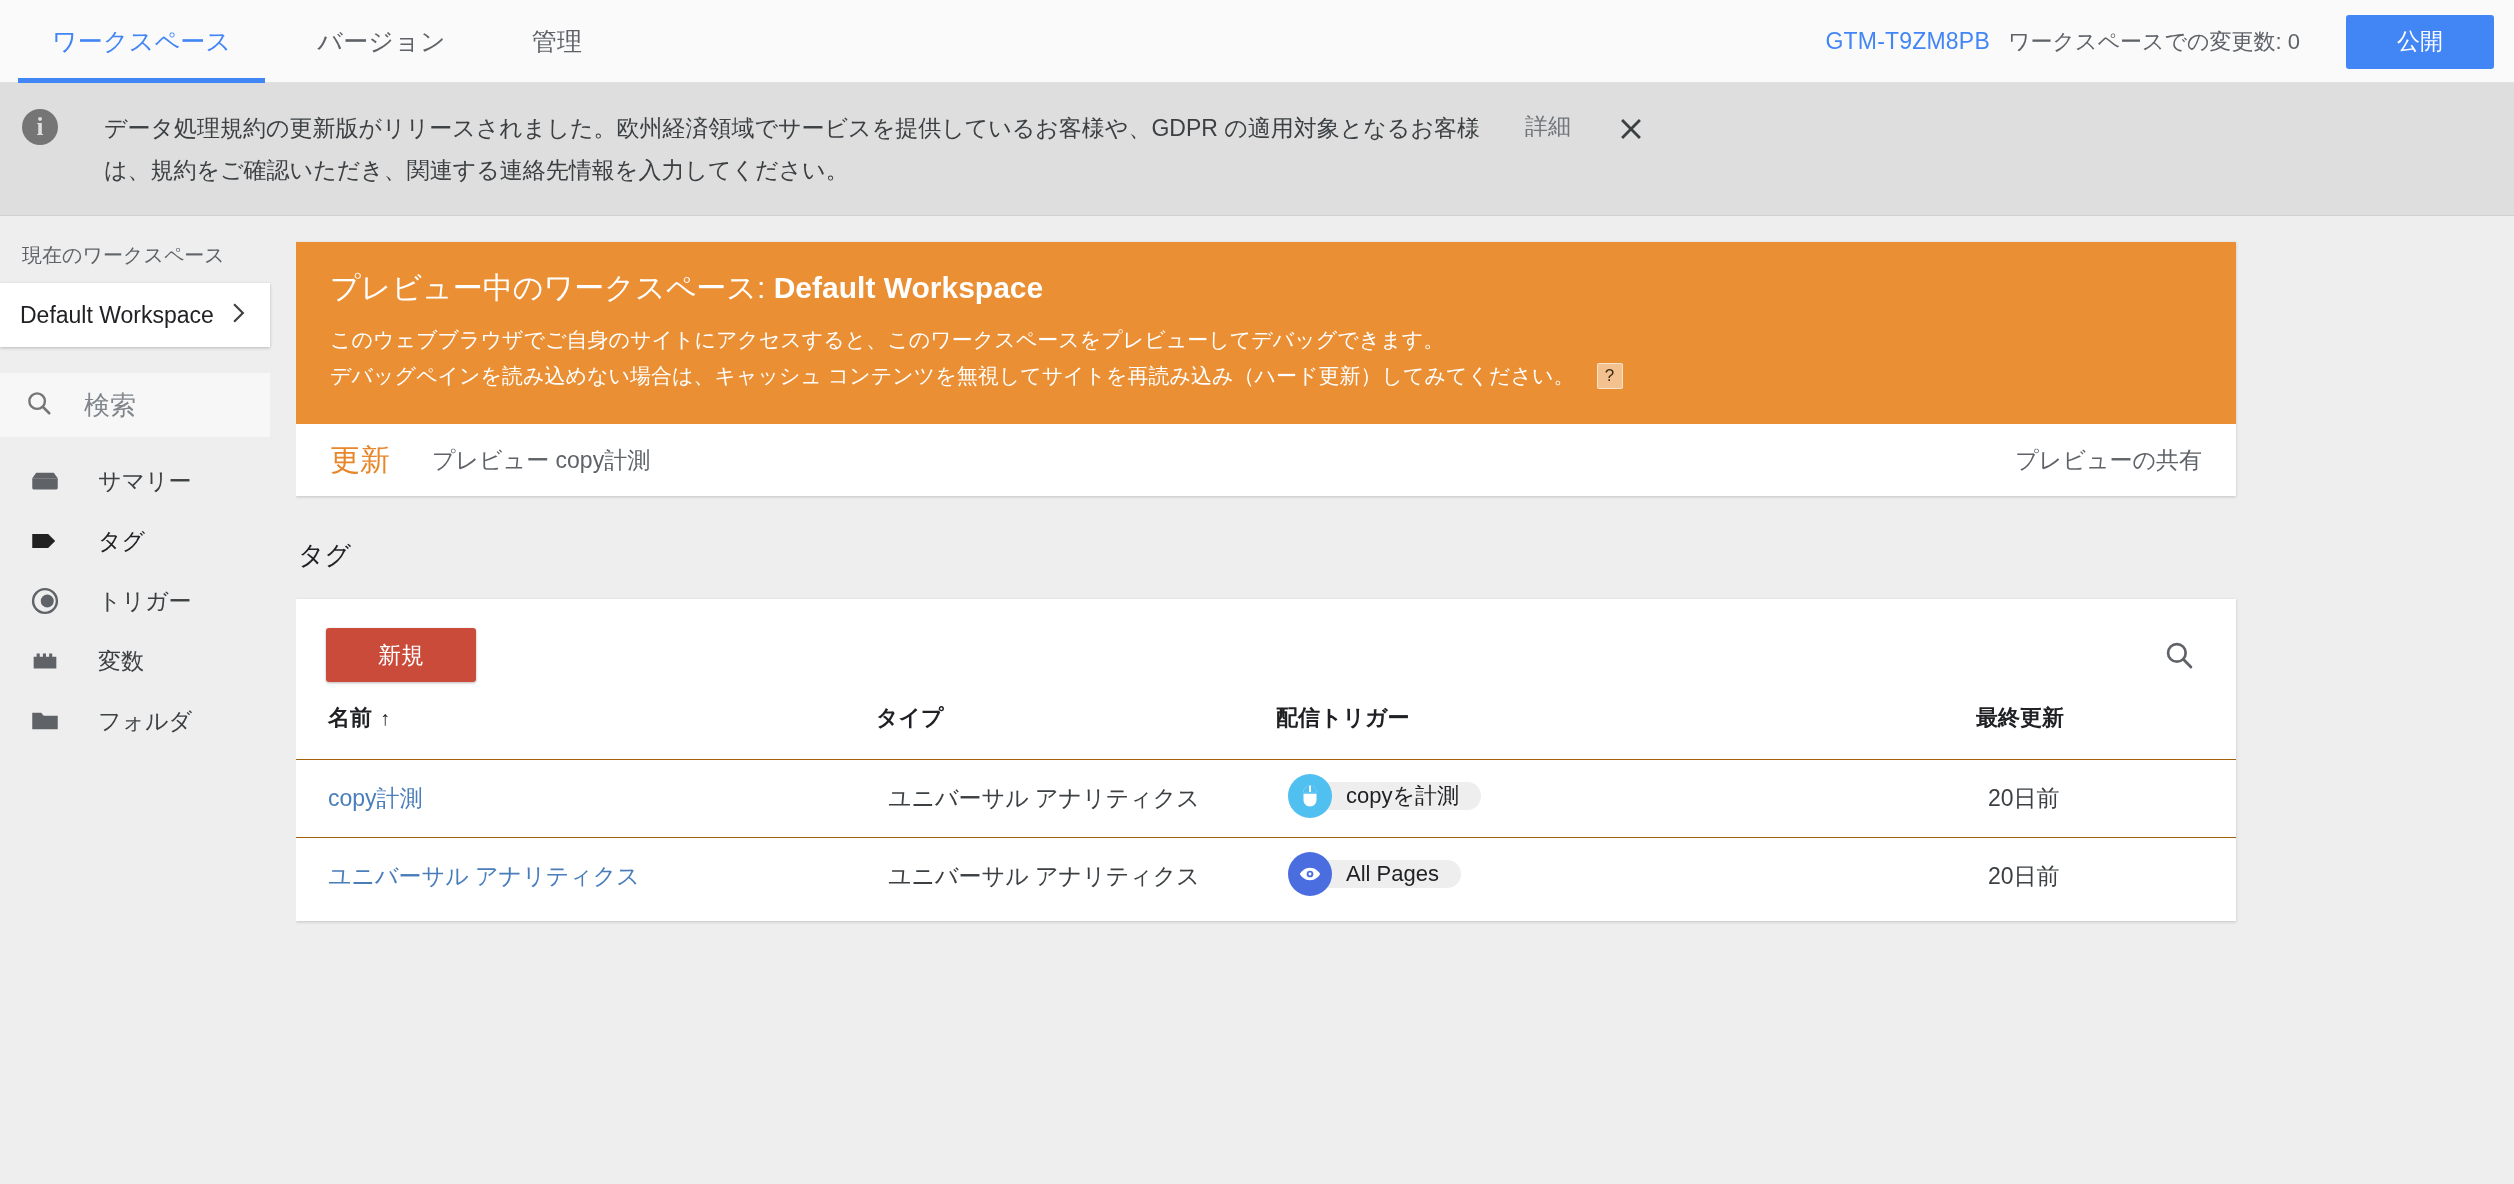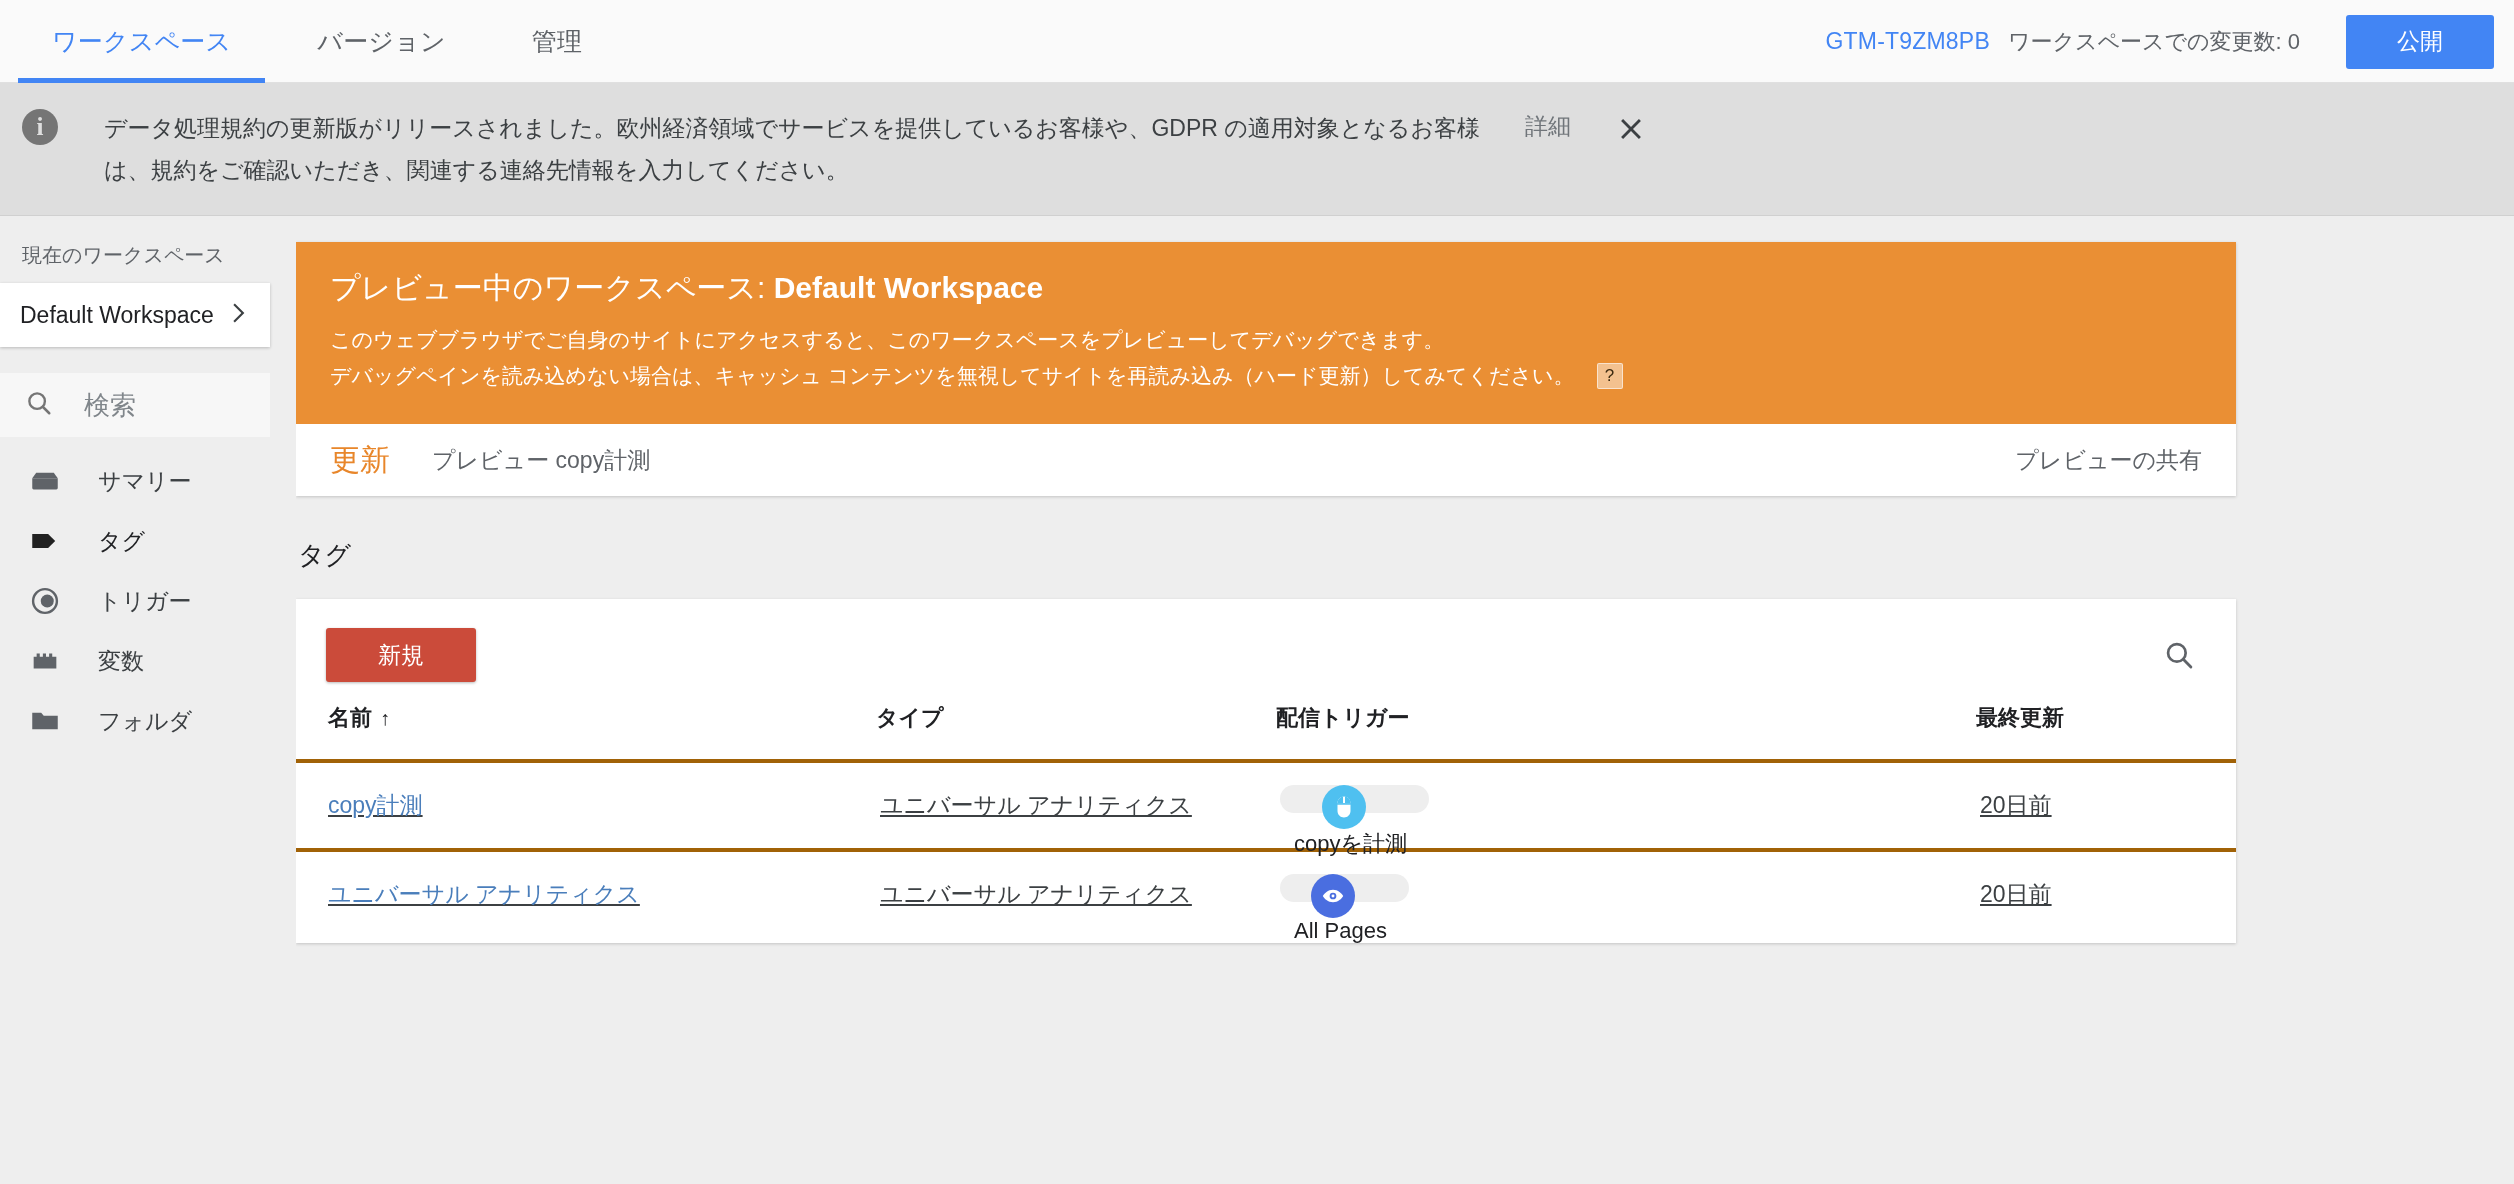--- a/index.html
+++ b/index.html
@@ -315,41 +315,39 @@
     text-align: left;
     font-size: 22px;
     color: #202124;
     font-weight: bold;
     padding: 10px 0 26px 0;
   }
   table.tags th:first-child, table.tags td:first-child { padding-left: 32px; }
   table.tags td {
     font-size: 23px;
     color: #3c4043;
-    padding: 22px 4px;
-    border-top: 4px solid #a16207;
+    padding: 22px 12px;
+    border-top: 1px solid #a16207;
     vertical-align: middle;
-    text-decoration: underline;
   }
   table.tags tr td:first-child { }
   .col-name { width: 580px; }
   .col-type { width: 400px; }
   .col-trigger { width: 700px; }
   .tag-link { color: #4a7ebb; cursor: pointer; }
   .sort-arrow { font-size: 20px; margin-left: 8px; }
 
   .chip {
     display: inline-flex;
     align-items: center;
     background: #eeeeee;
     border-radius: 22px;
     height: 28px;
     padding-right: 22px;
     max-width: 100%;
-    flex-direction: column;
   }
   .chip-ico {
     width: 44px; height: 44px;
     border-radius: 50%;
     flex: 0 0 44px;
     display: flex; align-items: center; justify-content: center;
   }
   .chip-ico.click { background: #4fc0f0; }
   .chip-ico.pageview { background: #4a6ee0; }
   .chip-label { font-size: 22px; color: #202124; margin-left: 14px; white-space: nowrap; }

